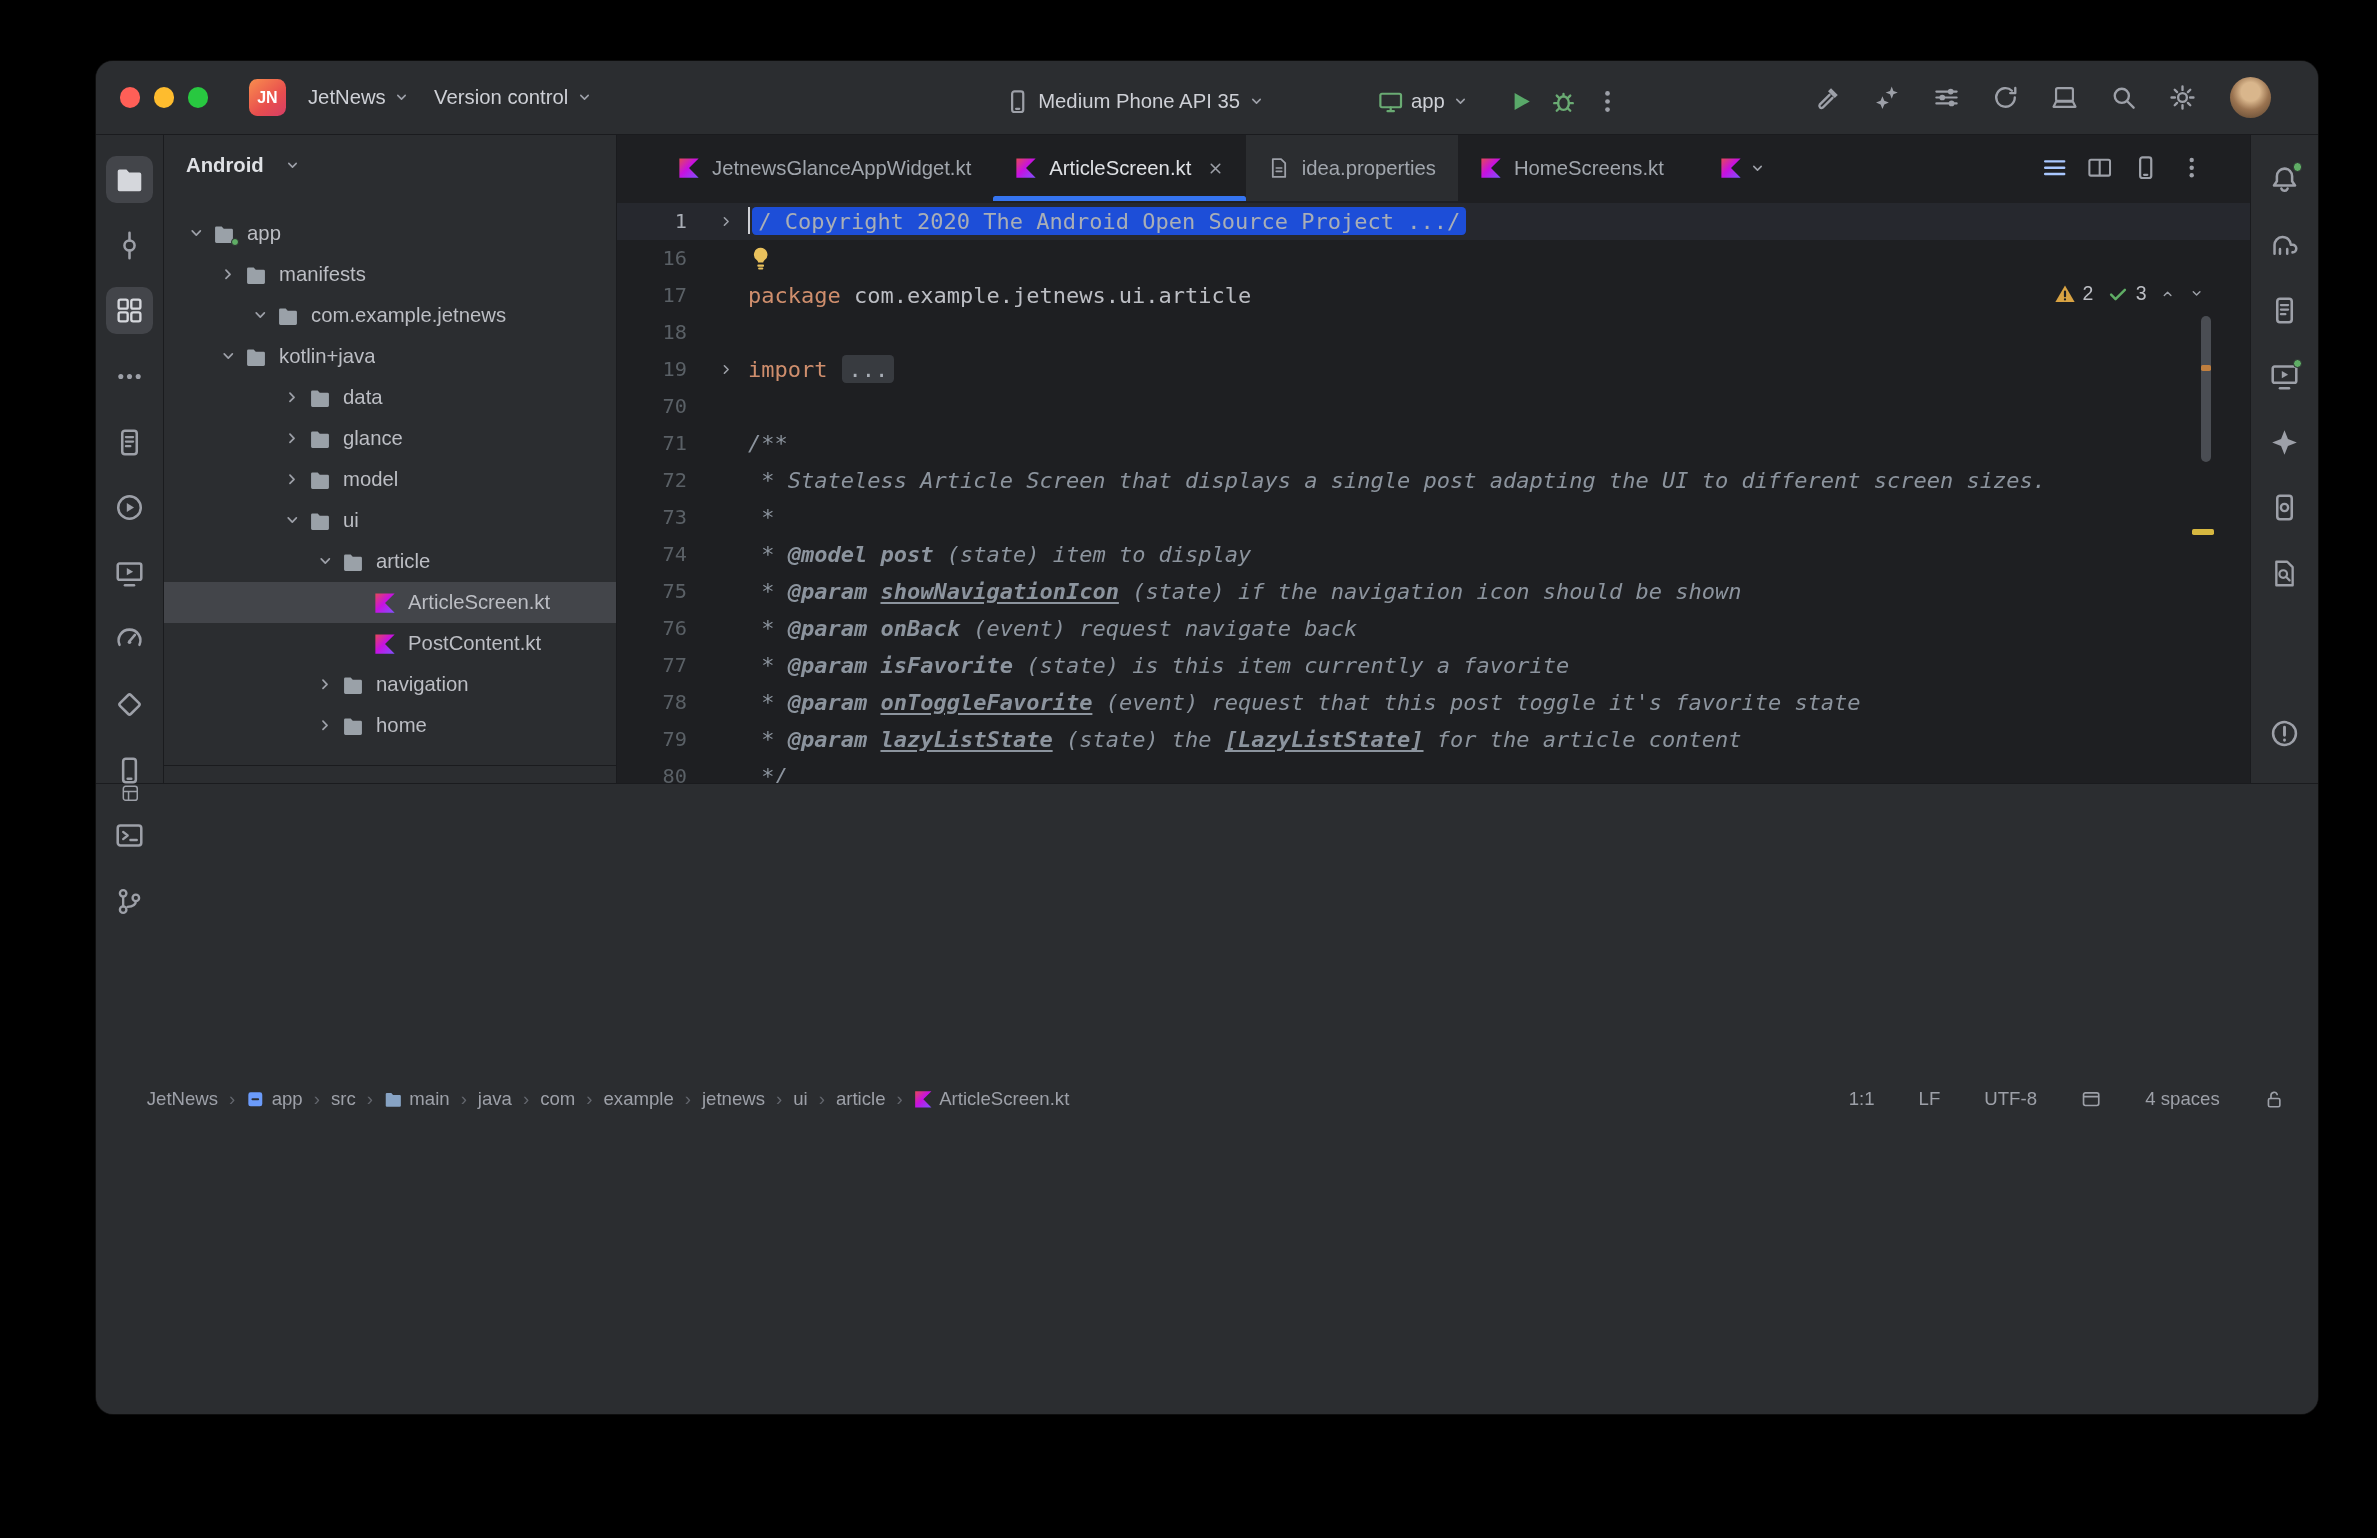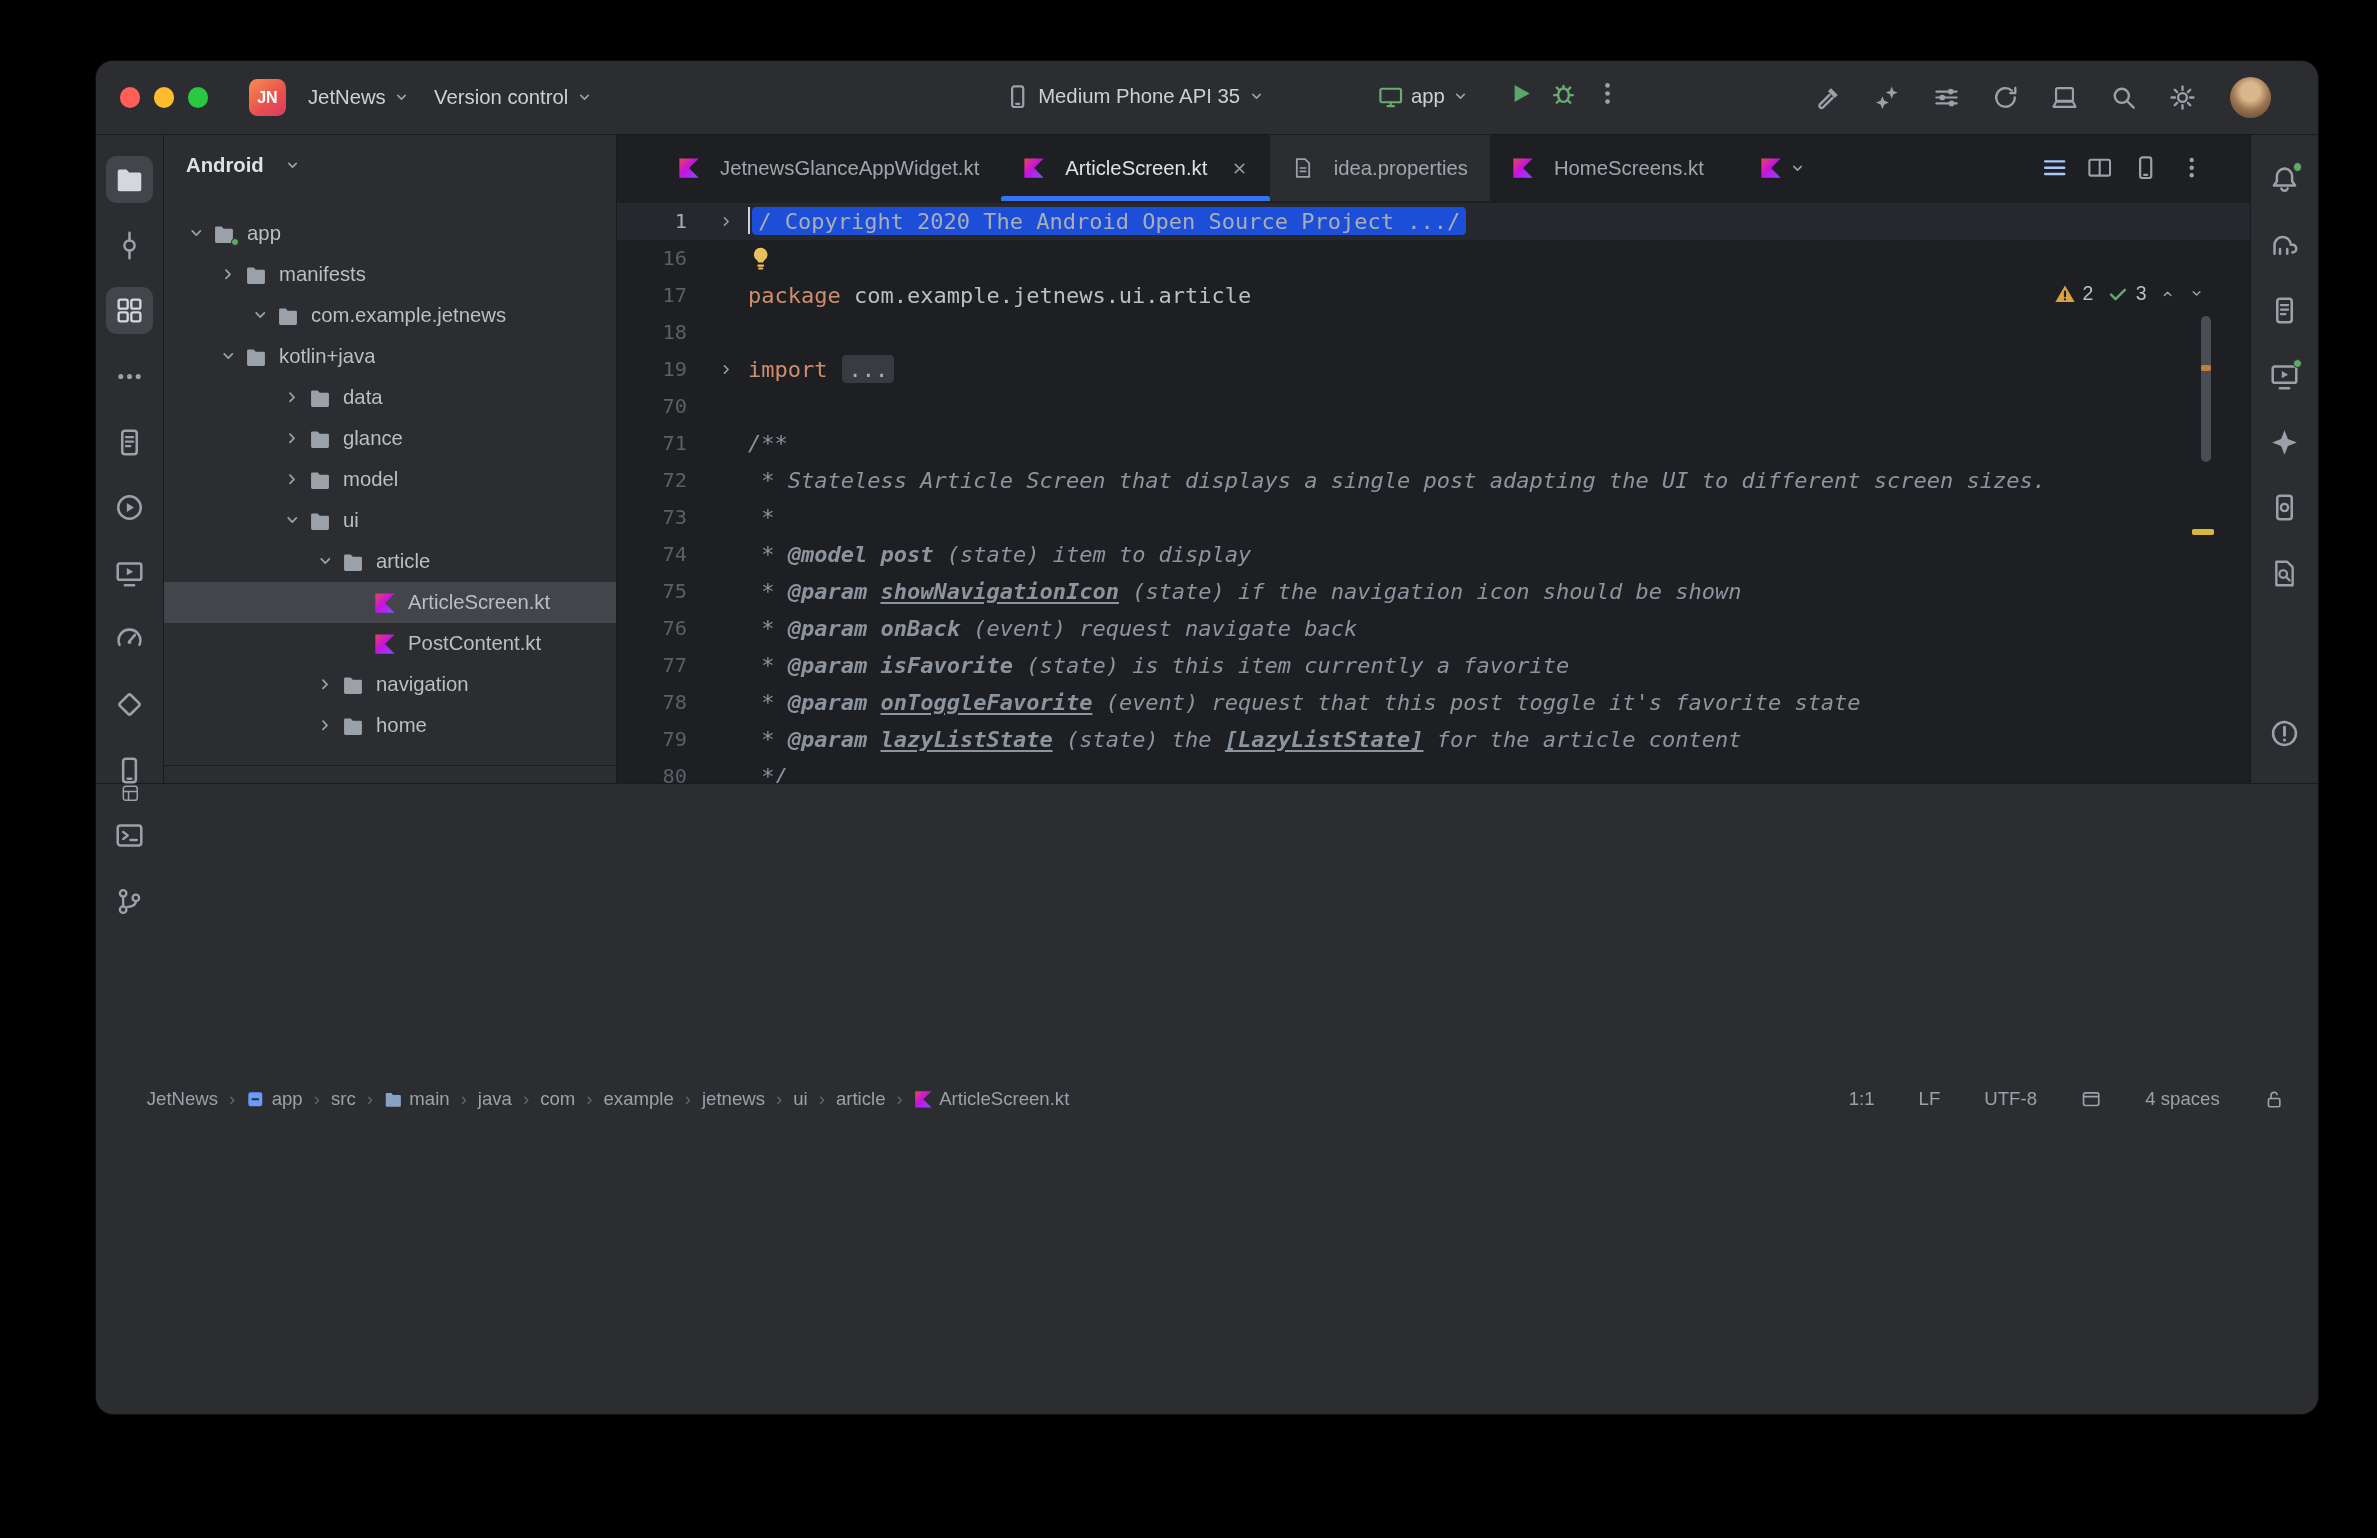--- a/index.html
+++ b/index.html
@@ -17,21 +17,21 @@
   .light{width:20.3px;height:20.3px;border-radius:50%}
   .light.red{background:#FF5F57}.light.yellow{background:#FEBC2E}.light.green{background:#28C840}
   .tb-left{display:flex;align-items:center;gap:3.4px;margin-left:41px}
   .app-logo{width:37px;height:37px;border-radius:8.5px;background:linear-gradient(140deg,#F98E4E 0%,#E84E4E 60%,#D63E66 100%);
     color:#fff;font-weight:700;font-size:16px;display:flex;align-items:center;justify-content:center;margin-right:8.5px}
   .tb-item{display:flex;align-items:center;gap:7.6px;color:#CED0D6;font-size:20.3px;padding:8.5px 10.2px;border-radius:6.8px;white-space:nowrap}
   .tb-item .lead{display:inline-flex;color:#9DA0A8}
   .tb-item .lead.green{color:#6AAB73}
   .chevspan{display:inline-flex;color:#9DA0A8}
   .chevspan svg{width:17px;height:17px}
-  .tb-center{position:absolute;left:899px;top:14px;height:100%;display:flex;align-items:flex-start}
+  .tb-center{position:absolute;left:899px;top:4px;height:100%;display:flex;align-items:center}
   .tb-icon-btn{width:37px;height:37px;border-radius:6.8px;display:flex;align-items:center;justify-content:center;color:#9DA0A8}
   .tb-icon-btn svg{width:27px;height:27px}
   .tb-icon-btn.play{color:#59A869}
   .tb-icon-btn.bugc{color:#6AAB73}
   .gap110{margin-left:93px}.gap26{margin-left:22px}.gap8{margin-left:6.8px}
   .tb-right{position:absolute;right:47px;top:0;height:100%;display:flex;align-items:center;gap:20.3px}
   #tb-right-icons{display:flex;align-items:center;gap:22px}
   .avatar{width:41px;height:41px;border-radius:50%;margin-left:8.5px;
     background:radial-gradient(circle at 50% 36%,#D9B68C 0 28%,#9A7350 55%,#54402D 100%)}
   .lead svg{width:25.4px;height:25.4px}
@@ -61,21 +61,21 @@
   .t-icon{width:25.4px;flex:0 0 25.4px;margin-right:10.2px;display:inline-flex;align-items:center;justify-content:center;
     position:relative;color:#9AA1A8}
   .t-icon svg{width:22px;height:22px}
   .app-dot{position:absolute;right:-2.5px;bottom:-1.7px;width:8.5px;height:8.5px;border-radius:50%;background:#5FAD65;border:1.7px solid #2B2D30}
   .t-label{overflow:hidden;text-overflow:clip}
 
   
   .editor{flex:1;min-width:0;background:#1E1F22;display:flex;flex-direction:column;position:relative}
   .tabbar{flex:0 0 66px;display:flex;align-items:stretch;padding-left:39px}
   #tabs{display:flex;align-items:stretch}
-  .tab{display:flex;align-items:center;gap:20px;padding:0 22px;font-size:20.3px;color:#A1A6AD;position:relative;white-space:nowrap}
+  .tab{display:flex;align-items:center;gap:12px;padding:0 22px;font-size:20.3px;color:#A1A6AD;position:relative;white-space:nowrap}
   .tab.active{color:#DFE1E5}
   .tab.active::after{content:"";position:absolute;left:0;right:0;bottom:0;height:5.1px;background:#3574F0;border-radius:2.5px 2.5px 0 0}
   .tab.shaded{background:#2B2D30}
   .tab-ic{display:inline-flex;color:#9DA0A8}
   .tab-ic svg{width:22px;height:22px}
   .tab-close{display:inline-flex;color:#9DA0A8;margin-left:3.4px}
   .tab-close svg{width:17px;height:17px}
   .tab-overflow{display:flex;align-items:center;gap:6.8px;margin-left:34px;color:#9DA0A8}
   .tab-overflow svg.k{width:22px;height:22px}
   .tab-overflow svg.c{width:17px;height:17px}

